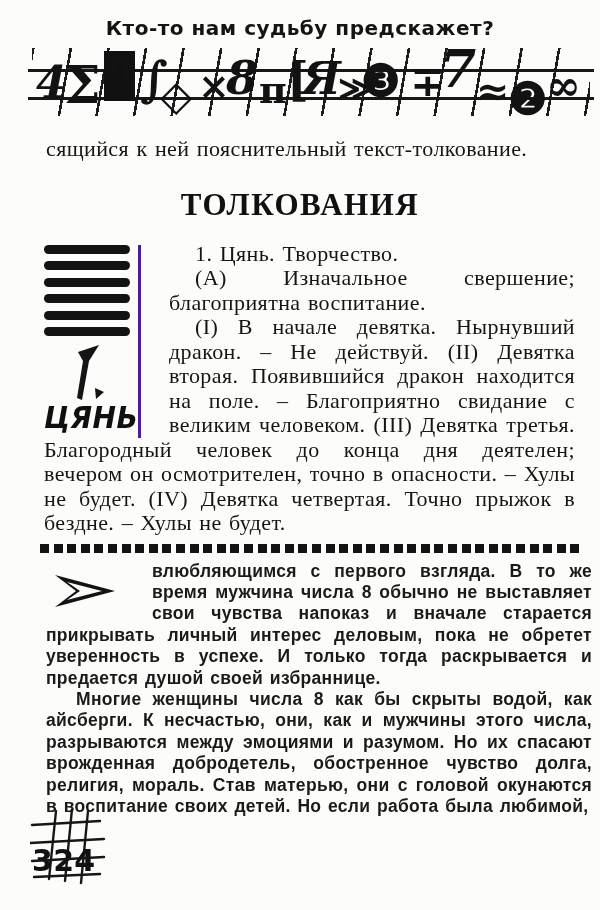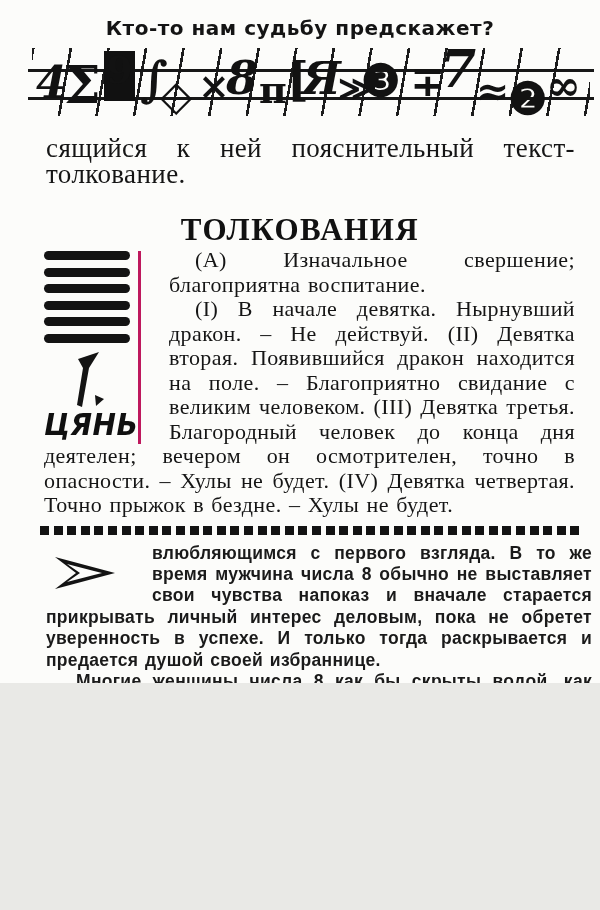--- a/index.html
+++ b/index.html
@@ -1,19 +1,19 @@
 <!DOCTYPE html>
 <html><head>
 <meta charset="utf-8">
 <style>
   * { margin:0; padding:0; box-sizing:border-box; }
   html,body { background:#e9e9e6; }
   .page {
     position:relative;
-    width:600px; height:683px;
+    width:600px; height:910px;
     background:#fcfcfa;
     color:#161616;
     overflow:hidden;
     font-family:"Liberation Serif", serif;
   }
   
   .running-header {
     margin-top:16px;
     text-align:center;
     font-family:"DejaVu Sans", sans-serif;
@@ -58,52 +58,52 @@
   .s11 { left:310px; top:24px; font-size:34px; }
   .s12 { left:333px; top:12px; font-size:44px; font-family:"DejaVu Sans", sans-serif; }
   .s13 { left:382px; top:14px; font-size:42px; font-weight:normal; }
   .s14 { left:412px; top:-4px; font-size:52px; font-style:italic; }
   .s15 { left:448px; top:24px; font-size:40px; }
   .s16 { left:480px; top:30px; font-size:44px; font-family:"DejaVu Sans", sans-serif; }
   .s17 { left:518px; top:18px; font-size:42px; }
   
   .serif-block {
     padding:0 25px 0 46px;
-    font-size:27px;
+    font-size:22px;
     line-height:25.5px;
     letter-spacing:0.4px;
     word-spacing:1.5px;
     text-align:justify;
     color:#151515;
   }
   .intro { margin-top:19px; }
   .indent { text-indent:28px; }
   
   .section-heading {
-    margin:25px 0 0 0;
+    margin:25px 0 19px 0;
     text-align:center;
     font-family:"Liberation Serif", serif;
     font-weight:bold;
     font-size:31px;
     letter-spacing:1.5px;
     color:#111;
   }
   
   .interp {
     padding:0 25px 0 44px;
     font-size:22px;
     line-height:24.5px;
     letter-spacing:0.4px;
     word-spacing:1.5px;
     text-align:justify;
     color:#151515;
   }
   .interp p { text-indent:26px; }
   .hexcol { float:left; width:97px; height:192px; margin:3px 28px 0 0; }
-  .hexcol-inner { height:193px; border-right:3px solid #be185d; padding-right:8px; }
+  .hexcol-inner { height:193px; border-right:3px solid #4c1d95; padding-right:8px; }
   .hexbar {
     height:9px; background:#131313; border-radius:4.5px;
     margin-bottom:7.6px; width:86px;
   }
   .numglyph { display:block; margin:6px auto 0 auto; }
   .hexname {
     margin-top:2px;
     text-align:center;
     font-family:"DejaVu Sans", sans-serif;
     font-weight:bold;
@@ -185,20 +185,21 @@
           <div class="hexbar"></div>
           <div class="hexbar"></div>
         </div>
         <svg class="numglyph" width="44" height="60" viewBox="0 0 44 60">
           <polygon points="13,8 34,1 24,17 17,56 12,54 18,17" fill="#141414"></polygon>
           <polygon points="30,44 39,48 31,55" fill="#141414"></polygon>
         </svg>
         <div class="hexname">ЦЯНЬ</div>
       </div>
     </div>
+    <p>1. Цянь.  Творчество.</p>
     <p>(А) Изначальное свершение; благоприятна воспитание.</p>
     <p>(I) В начале девятка. Нырнувший дракон. – Не действуй. (II) Девятка вторая. Появившийся дракон находится на поле. – Благоприятно свидание с великим человеком. (III) Девятка третья. Благородный человек до конца дня деятелен; вечером он осмотрителен, точно в опасности. – Хулы не будет. (IV) Девятка четвертая. Точно прыжок в бездне. – Хулы не будет.</p>
   </div>
 
   <div class="squares-divider"></div>
 
   <div class="excerpt">
     <p>
       <span class="arrow-float">
           <svg width="62" height="34" viewBox="0 0 62 34">

